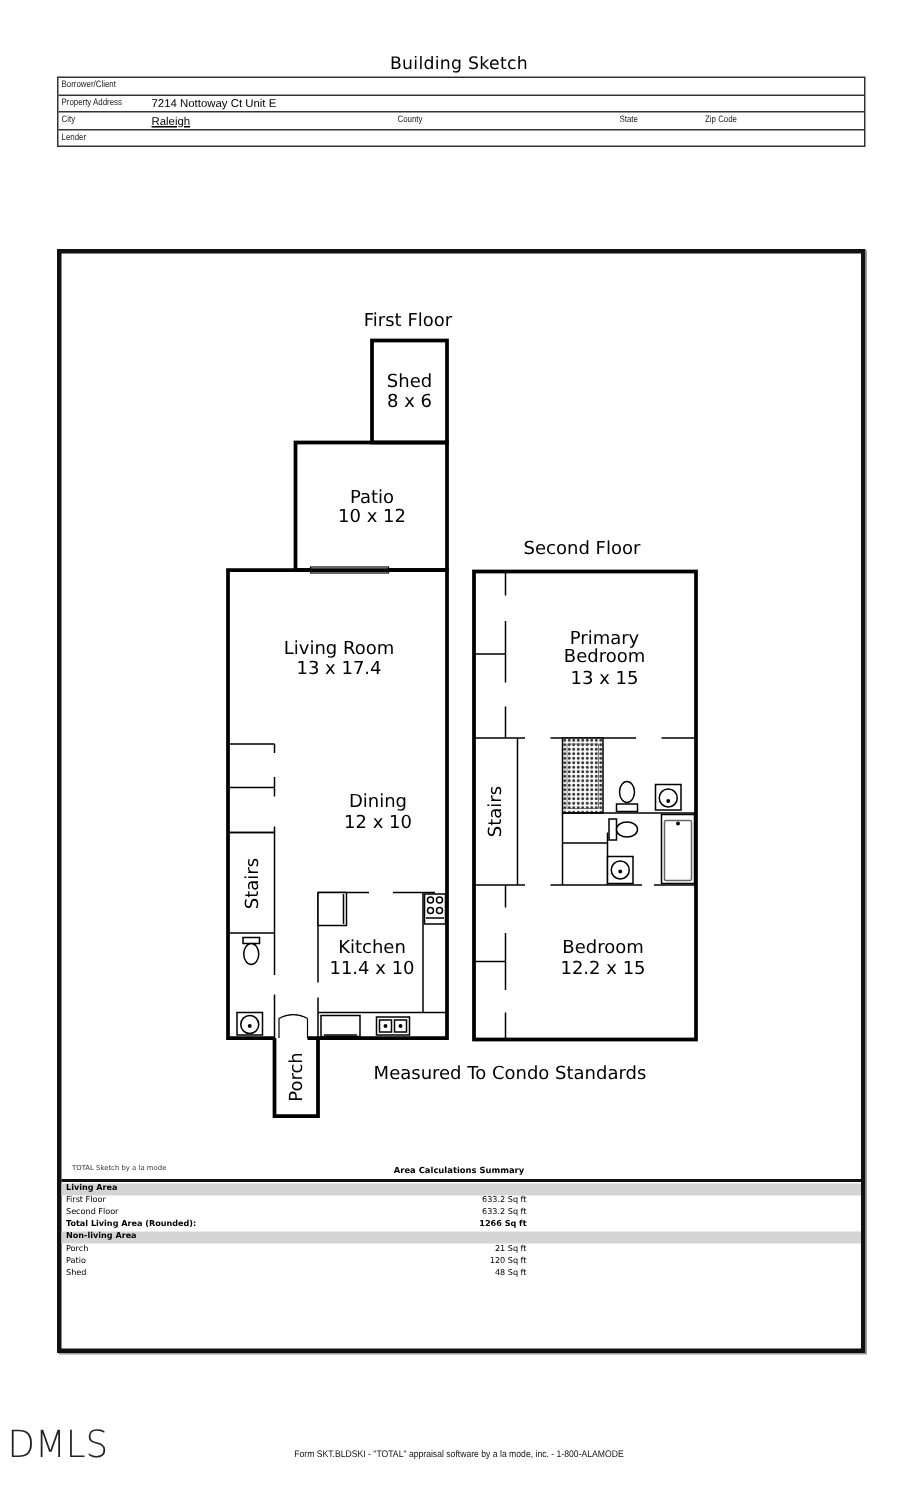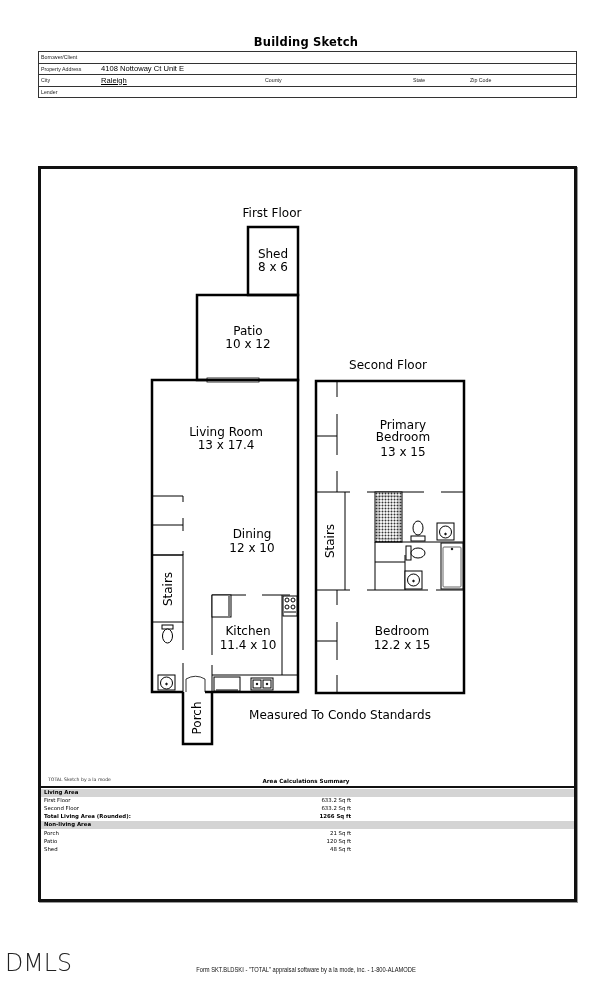--- a/index.html
+++ b/index.html
@@ -1,21 +1,21 @@
 <!DOCTYPE html>
 <html><head>
 <meta charset="utf-8">
 <style>
   * { box-sizing: border-box; margin: 0; padding: 0; }
   html, body { width: 612px; height: 1008px; background: #ffffff; overflow: hidden; }
   body { position: relative; font-family: "Liberation Sans", sans-serif; color: #000; }
 
   .doc-title {
     position: absolute; left: 0; top: 35px; width: 612px; text-align: center;
-    font-family: "DejaVu Sans", sans-serif; font-weight: bold; font-size: 11.5px; letter-spacing: 0.2px;
+    font-family: "DejaVu Sans", sans-serif; font-weight: normal; font-size: 11.5px; letter-spacing: 0.2px;
   }
 
   .header-table {
     position: absolute; left: 38px; top: 51px; width: 539px; height: 47px;
     border: 1px solid #333;
   }
   .header-row {
     position: absolute; left: 0; width: 100%; height: 11.5px; border-bottom: 1px solid #333;
     font-family: "Liberation Sans Narrow", "Liberation Sans", sans-serif;
   }
@@ -68,21 +68,21 @@
 <body>
 
 <div class="doc-title">Building Sketch</div>
 
 <div class="header-table">
   <div class="header-row" style="top:0;">
     <span class="hr-label">Borrower/Client</span>
   </div>
   <div class="header-row" style="top:11.5px;">
     <span class="hr-label">Property Address</span>
-    <span class="hr-value" style="left:62px;">4108 Nottoway Ct Unit E</span>
+    <span class="hr-value" style="left:62px;">7214 Nottoway Ct Unit E</span>
   </div>
   <div class="header-row" style="top:23px;">
     <span class="hr-label">City</span>
     <span class="hr-value" style="left:62px;text-decoration:underline;">Raleigh</span>
     <span class="hr-sub" style="left:226px;">County</span>
     <span class="hr-sub" style="left:374px;">State</span>
     <span class="hr-sub" style="left:431px;">Zip Code</span>
   </div>
   <div class="header-row" style="top:34.5px;">
     <span class="hr-label">Lender</span>

